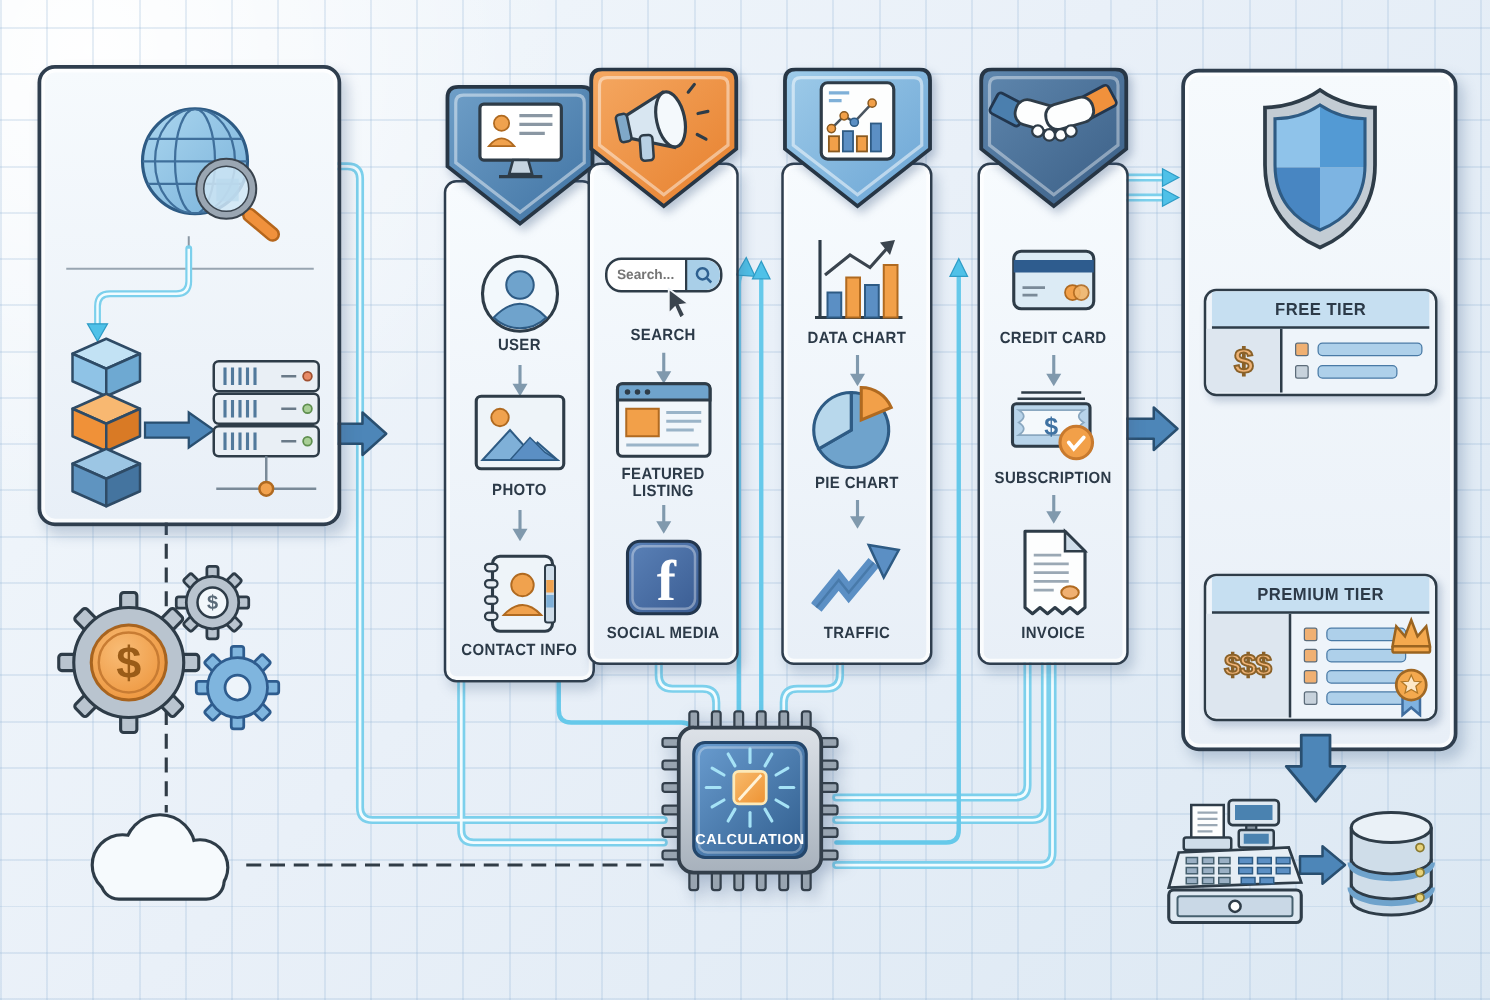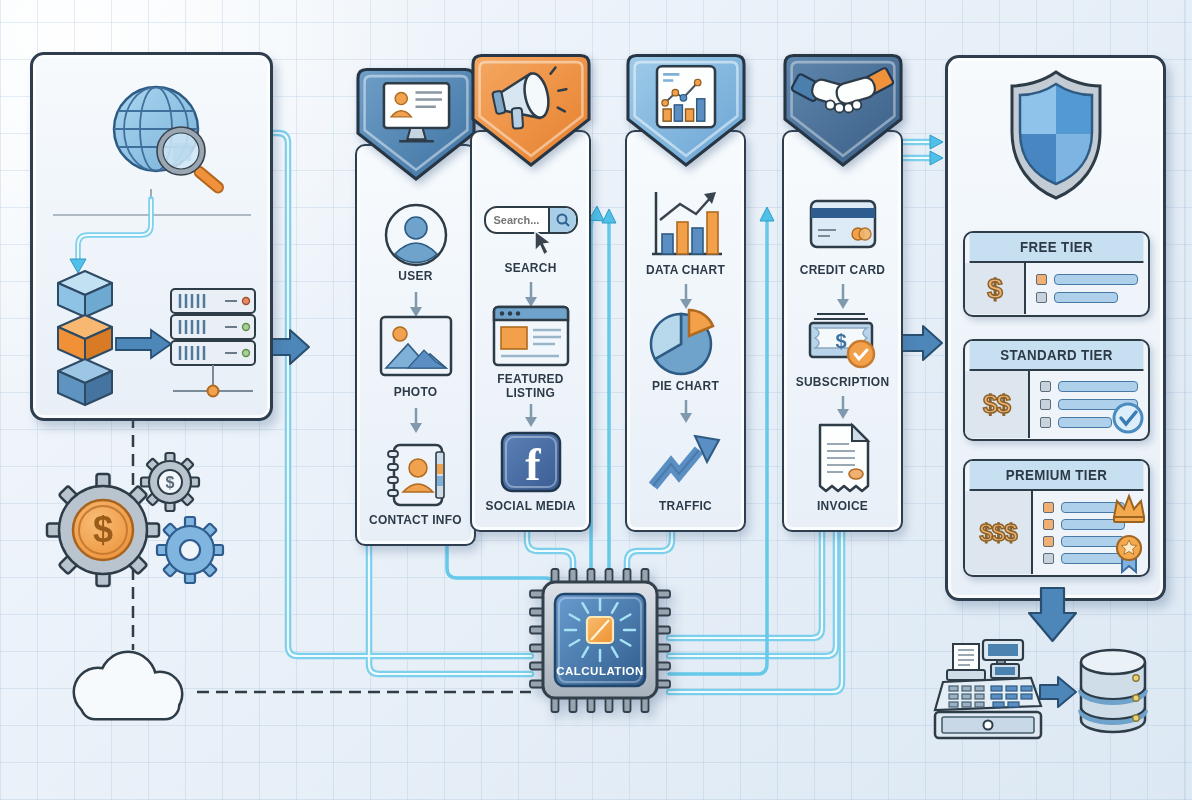--- a/index.html
+++ b/index.html
@@ -457,44 +457,20 @@
               <span class="bar" style="width:82px;"></span>
             </div>
           <div class="frow">
               <span class="bullet"></span>
               <span class="bar" style="width:62px;"></span>
             </div>
         </div>
       </div>
     </div>
 
-    <div class="tiercard" style="top:281px;height:98px;">
-      <div class="tierhead">STANDARD TIER</div>
-      <div class="tierbody" style="height:67px;">
-        <div class="pricecell" style="font-size:26px;">$$</div>
-        <div class="featcell">
-          <div class="frow">
-              <span class="bullet"></span>
-              <span class="bar" style="width:78px;"></span>
-            </div>
-          <div class="frow">
-              <span class="bullet"></span>
-              <span class="bar" style="width:78px;"></span>
-            </div>
-          <div class="frow">
-              <span class="bullet"></span>
-              <span class="bar" style="width:52px;"></span>
-            </div>
-          <svg class="badge-abs" width="36" height="36" style="right:2px;bottom:2px;">
-            <circle cx="18" cy="18" r="14" fill="#ddeefb" stroke="#4a8cc0" stroke-width="3"></circle>
-            <path d="M11 18 l5 6 l10 -12" fill="none" stroke="#3a7cb4" stroke-width="3.5" stroke-linecap="round"></path>
-          </svg>
-        </div>
-      </div>
-    </div>
 
     <div class="tiercard" style="top:401px;height:114px;">
       <div class="tierhead">PREMIUM TIER</div>
       <div class="tierbody" style="height:83px;">
         <div class="pricecell" style="font-size:24px;">$$$</div>
         <div class="featcell" style="gap:6px;">
           <div class="frow">
               <span class="bullet or"></span>
               <span class="bar" style="width:62px;"></span>
             </div>

